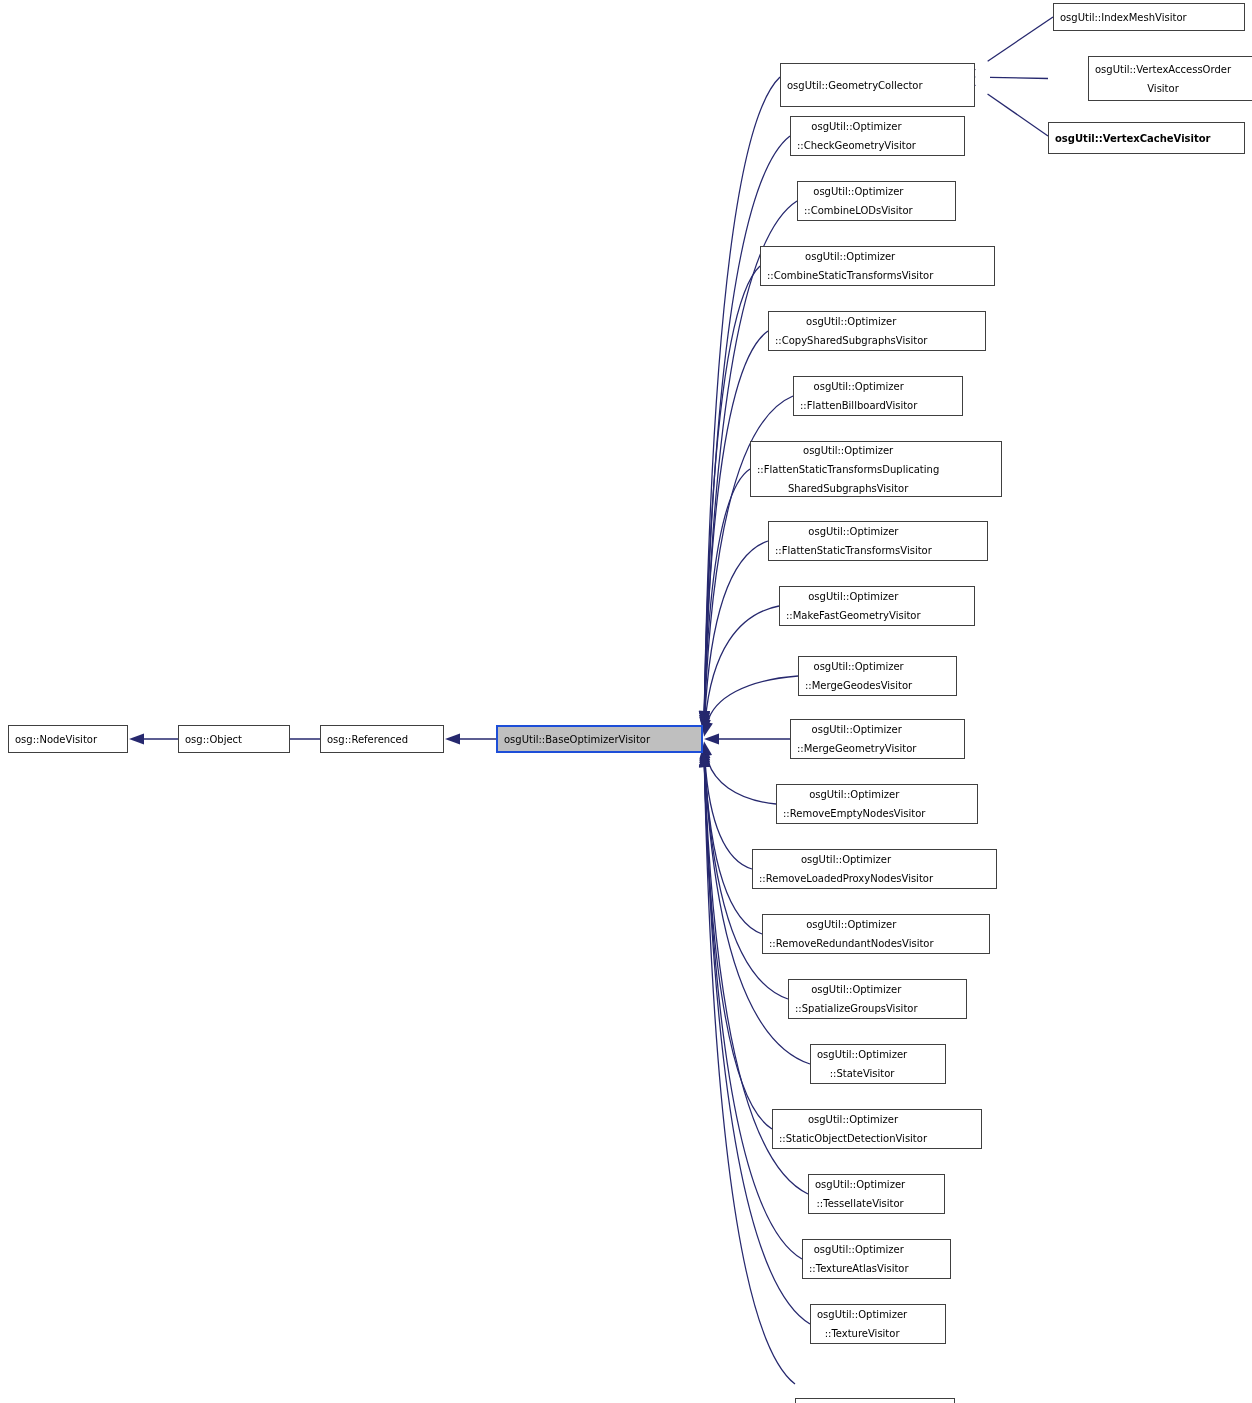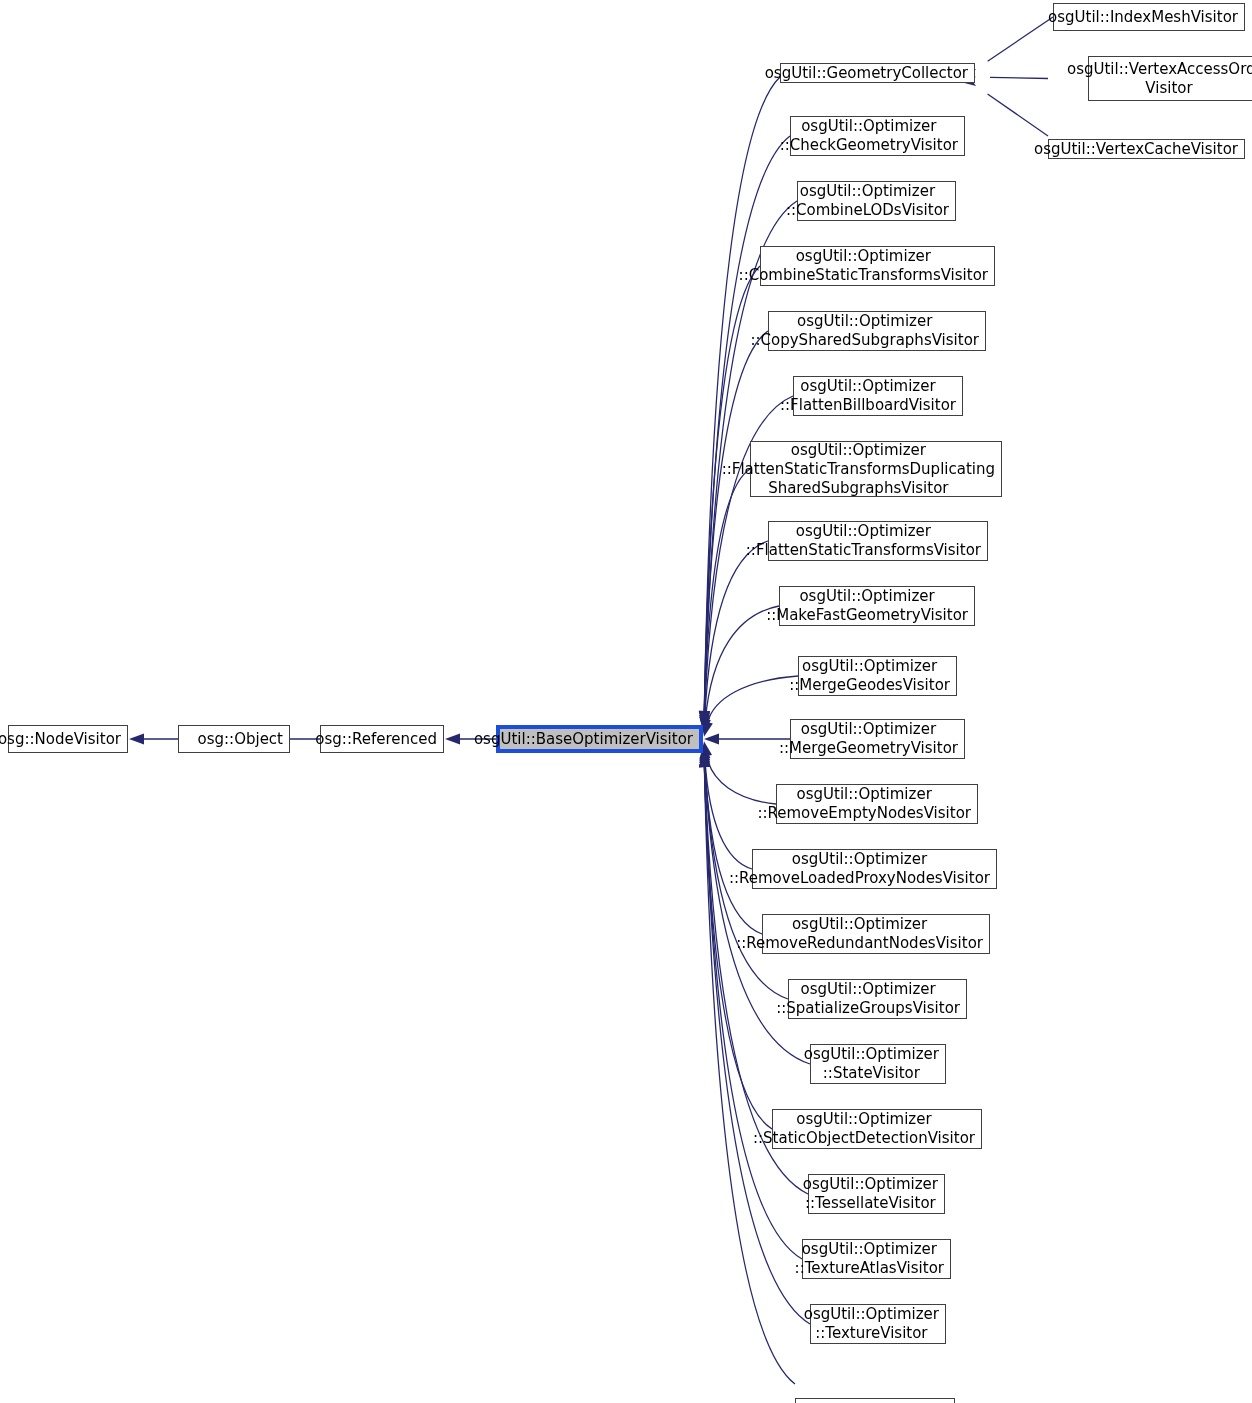--- a/index.html
+++ b/index.html
@@ -25,32 +25,32 @@
     height: 1403px;
     pointer-events: none;
   }
   .node {
     position: absolute;
     box-sizing: border-box;
     background: #ffffff;
     border: 1px solid #404040;
     display: flex;
     align-items: center;
-    justify-content: flex-end;
+    justify-content: flex-start;
     text-align: center;
-    font-size: 15px;
+    font-size: 10px;
     line-height: 19px;
     color: #000000;
     letter-spacing: 0px;
     white-space: pre-line;
     z-index: 5;
   }
   .node.highlight {
     background: #bfbfbf;
-    border: 4px solid #1d4ed8;
+    border: 2px solid #1d4ed8;
   }
   .node-label {
     display: block;
     white-space: pre-line;
     padding: 0 6px;
   }
 </style>
 </head>
 <body>
 
@@ -109,25 +109,25 @@
       <path d="M810,1324 C751.7,1288.9 714.6,1114.7 704.4089789500857,765.9940250184994" fill="none" stroke="#26286e" stroke-width="1.3"></path>
       <polygon points="704,752 709.9358444180738,766.832927932287 698.9405390463957,767.1542685359259" fill="#26286e"></polygon>
       <path d="M795,1384 C744.95,1345.3 713.1,1151.9 704.3184971932559,765.9963766574742" fill="none" stroke="#26286e" stroke-width="1.3"></path>
       <polygon points="704,752 709.8398235367819,766.8709939499433 698.8426704487664,767.1212417446443" fill="#26286e"></polygon>
     </svg>
   <div id="node-layer">
       <div class="node" style="left: 8px; top: 725px; width: 120px; height: 28px;"><span class="node-label">osg::NodeVisitor</span></div>
       <div class="node" style="left: 178px; top: 725px; width: 112px; height: 28px;"><span class="node-label">osg::Object</span></div>
       <div class="node" style="left: 320px; top: 725px; width: 124px; height: 28px;"><span class="node-label">osg::Referenced</span></div>
       <div class="node highlight" style="left: 496px; top: 725px; width: 207px; height: 28px;"><span class="node-label">osgUtil::BaseOptimizerVisitor</span></div>
-      <div class="node" style="left: 780px; top: 63px; width: 195px; height: 20px;"><span class="node-label">osgUtil::GeometryCollector</span></div>
+      <div class="node" style="left: 780px; top: 63px; width: 195px; height: 44px;"><span class="node-label">osgUtil::GeometryCollector</span></div>
       <div class="node" style="left: 1053px; top: 3px; width: 192px; height: 28px;"><span class="node-label">osgUtil::IndexMeshVisitor</span></div>
       <div class="node" style="left: 1088px; top: 56px; width: 190px; height: 45px;"><span class="node-label">osgUtil::VertexAccessOrder
 Visitor</span></div>
-      <div class="node" style="left: 1048px; top: 139px; width: 197px; height: 20px;"><span class="node-label">osgUtil::VertexCacheVisitor</span></div>
+      <div class="node" style="left: 1048px; top: 122px; width: 197px; height: 32px; font-weight: bold;"><span class="node-label">osgUtil::VertexCacheVisitor</span></div>
       <div class="node" style="left: 790px; top: 116px; width: 175px; height: 40px;"><span class="node-label">osgUtil::Optimizer
 ::CheckGeometryVisitor</span></div>
       <div class="node" style="left: 797px; top: 181px; width: 159px; height: 40px;"><span class="node-label">osgUtil::Optimizer
 ::CombineLODsVisitor</span></div>
       <div class="node" style="left: 760px; top: 246px; width: 235px; height: 40px;"><span class="node-label">osgUtil::Optimizer
 ::CombineStaticTransformsVisitor</span></div>
       <div class="node" style="left: 768px; top: 311px; width: 218px; height: 40px;"><span class="node-label">osgUtil::Optimizer
 ::CopySharedSubgraphsVisitor</span></div>
       <div class="node" style="left: 793px; top: 376px; width: 170px; height: 40px;"><span class="node-label">osgUtil::Optimizer
 ::FlattenBillboardVisitor</span></div>

